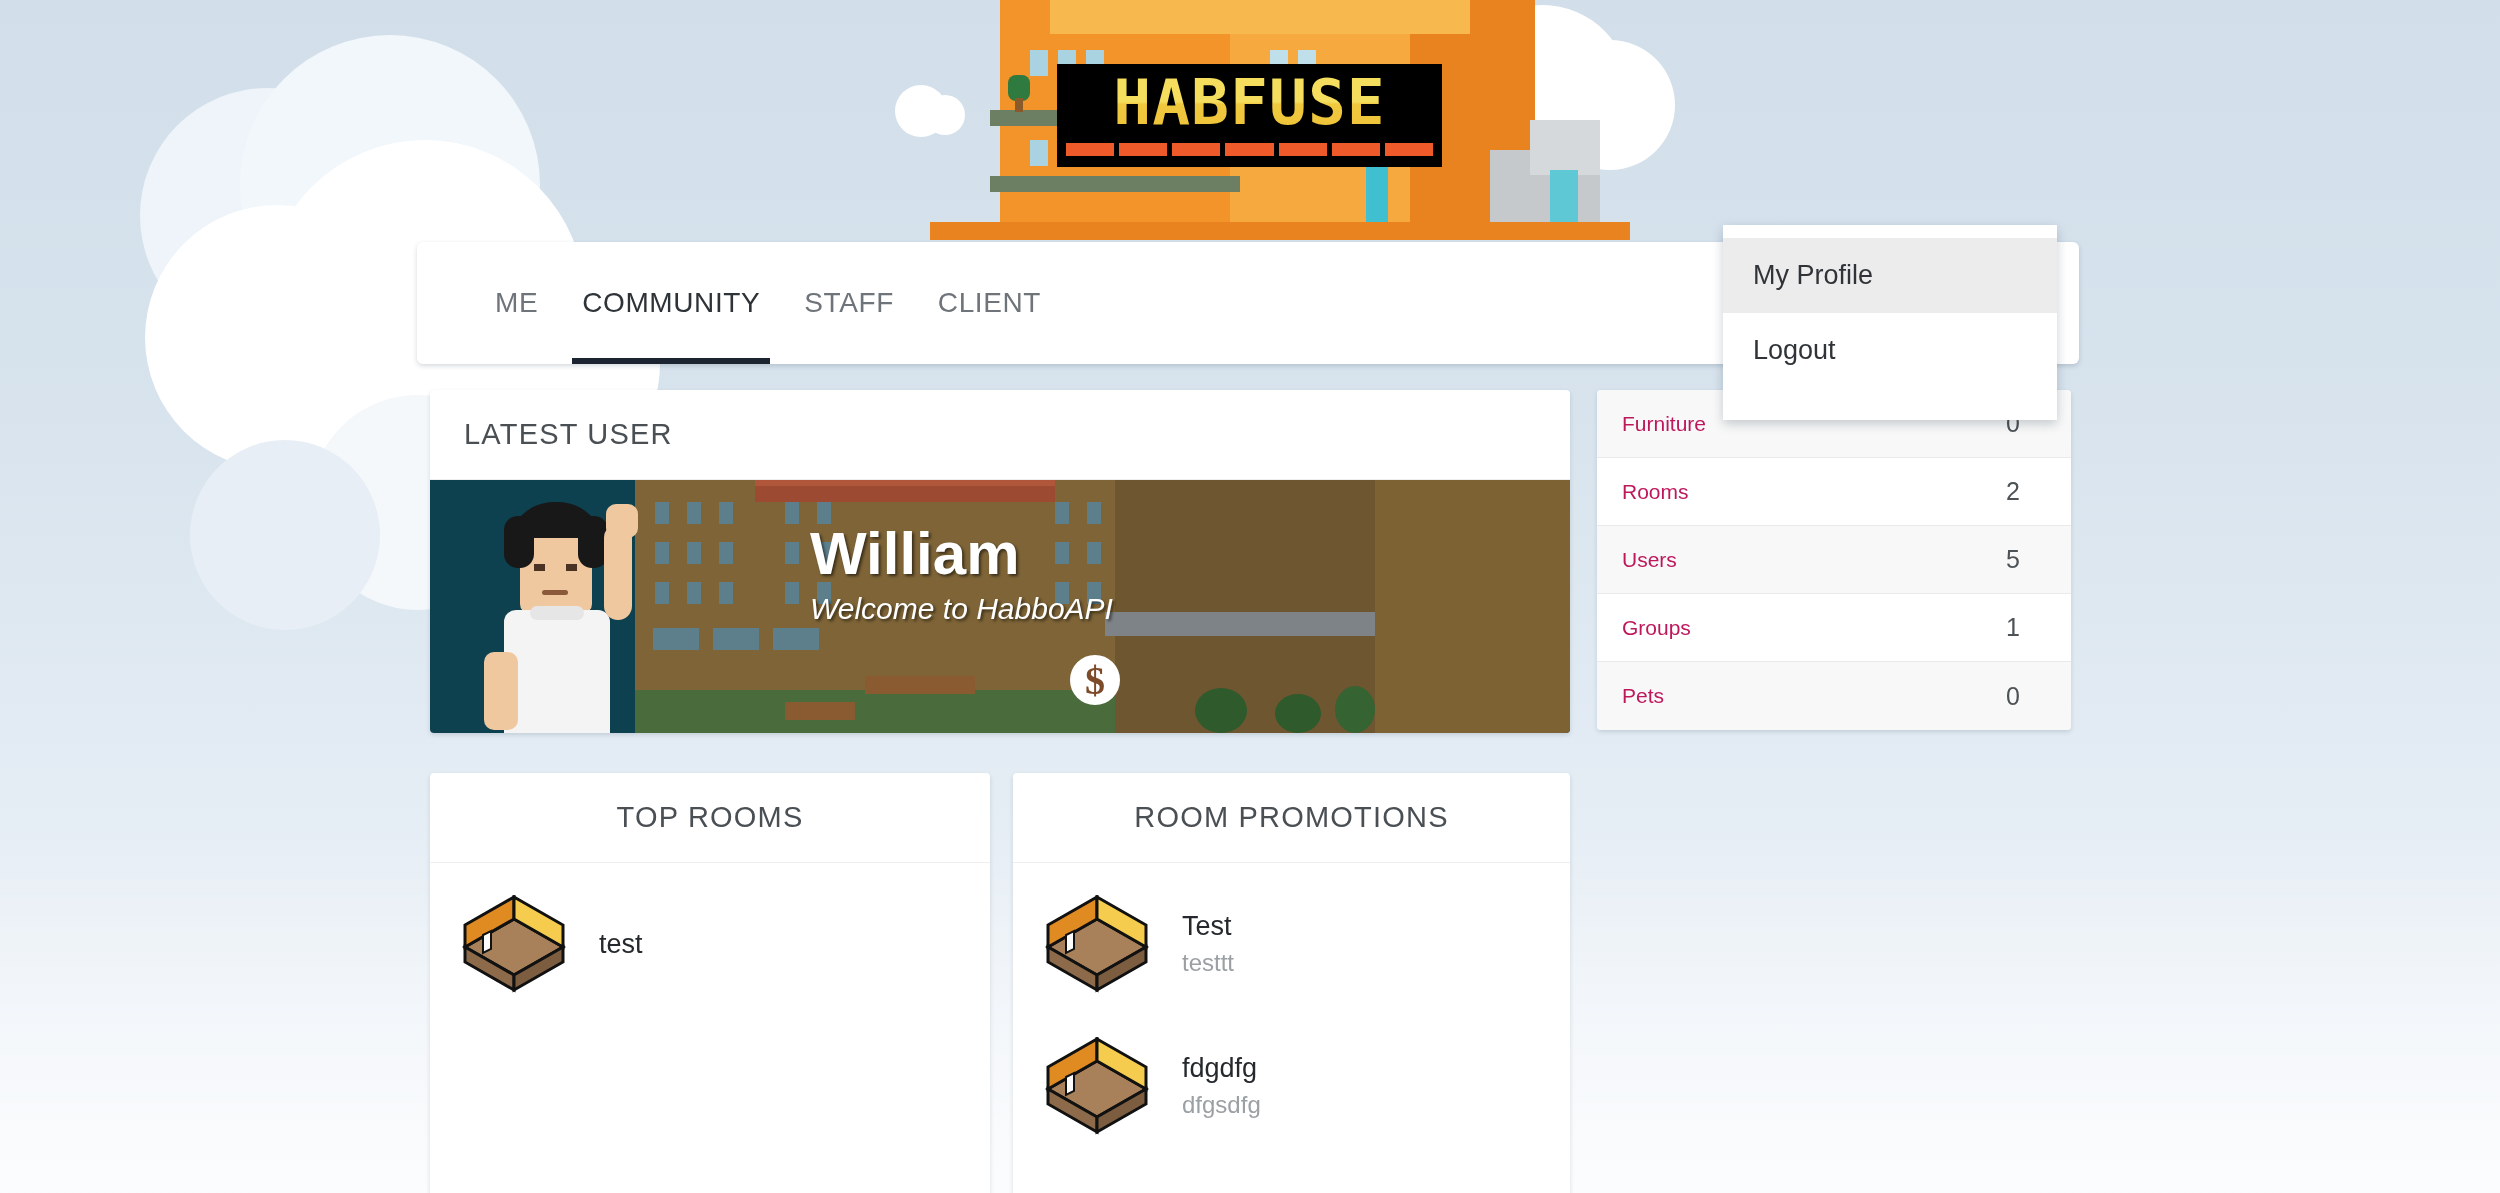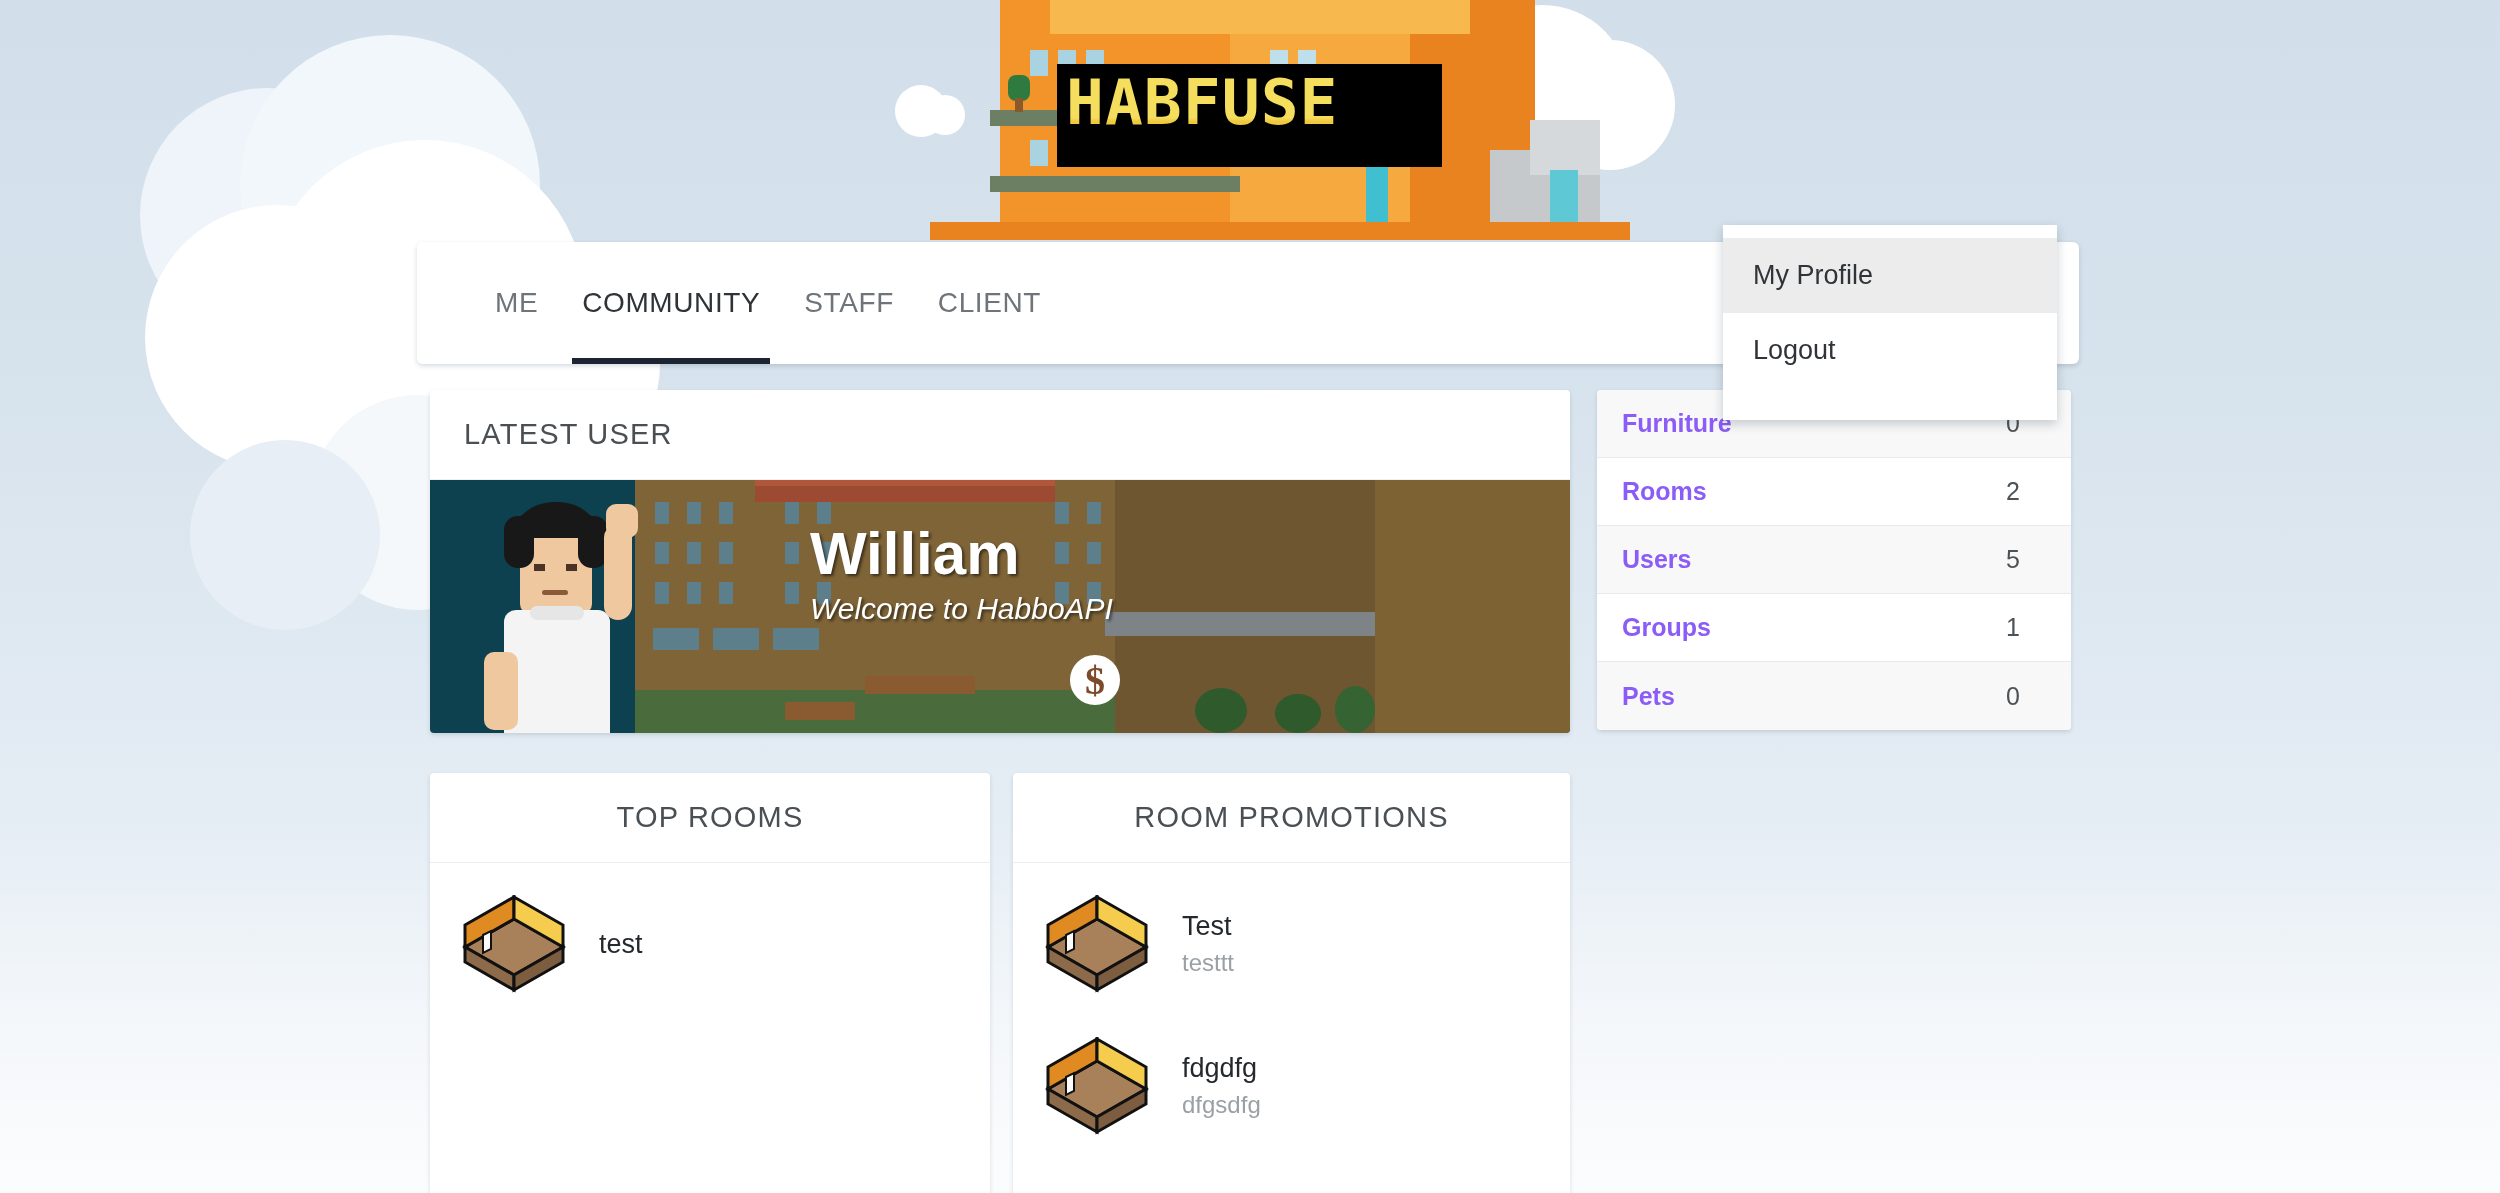--- a/index.html
+++ b/index.html
@@ -42,21 +42,21 @@
 
   #logo-badge {
     position: absolute;
     left: 1057px;
     top: 64px;
     width: 385px;
     height: 103px;
     background: #000000;
     z-index: 3;
     display: flex;
-    flex-direction: row;
+    flex-direction: column;
     justify-content: flex-start;
     padding: 8px 9px 0 9px;
   }
   #logo-text {
     font-family: "DejaVu Sans Mono", monospace;
     font-weight: bold;
     font-size: 63px;
     line-height: 62px;
     letter-spacing: 1px;
     color: #f2d147;
@@ -264,23 +264,23 @@
   .stat-row {
     display: flex;
     align-items: center;
     justify-content: space-between;
     height: 68px;
     padding: 0 25px;
     border-bottom: 1px solid #eaeaea;
   }
   .stat-row.odd { background: #f8f8f8; }
   .stat-label {
-    font-size: 25px;
-    font-weight: bold;
-    color: #8b5cf6;
+    font-size: 21px;
+    font-weight: normal;
+    color: #be185d;
   }
   .stat-value {
     font-size: 25px;
     color: #4d5256;
     padding-right: 26px;
   }
 
   
   #top-rooms-card {
     position: absolute;

